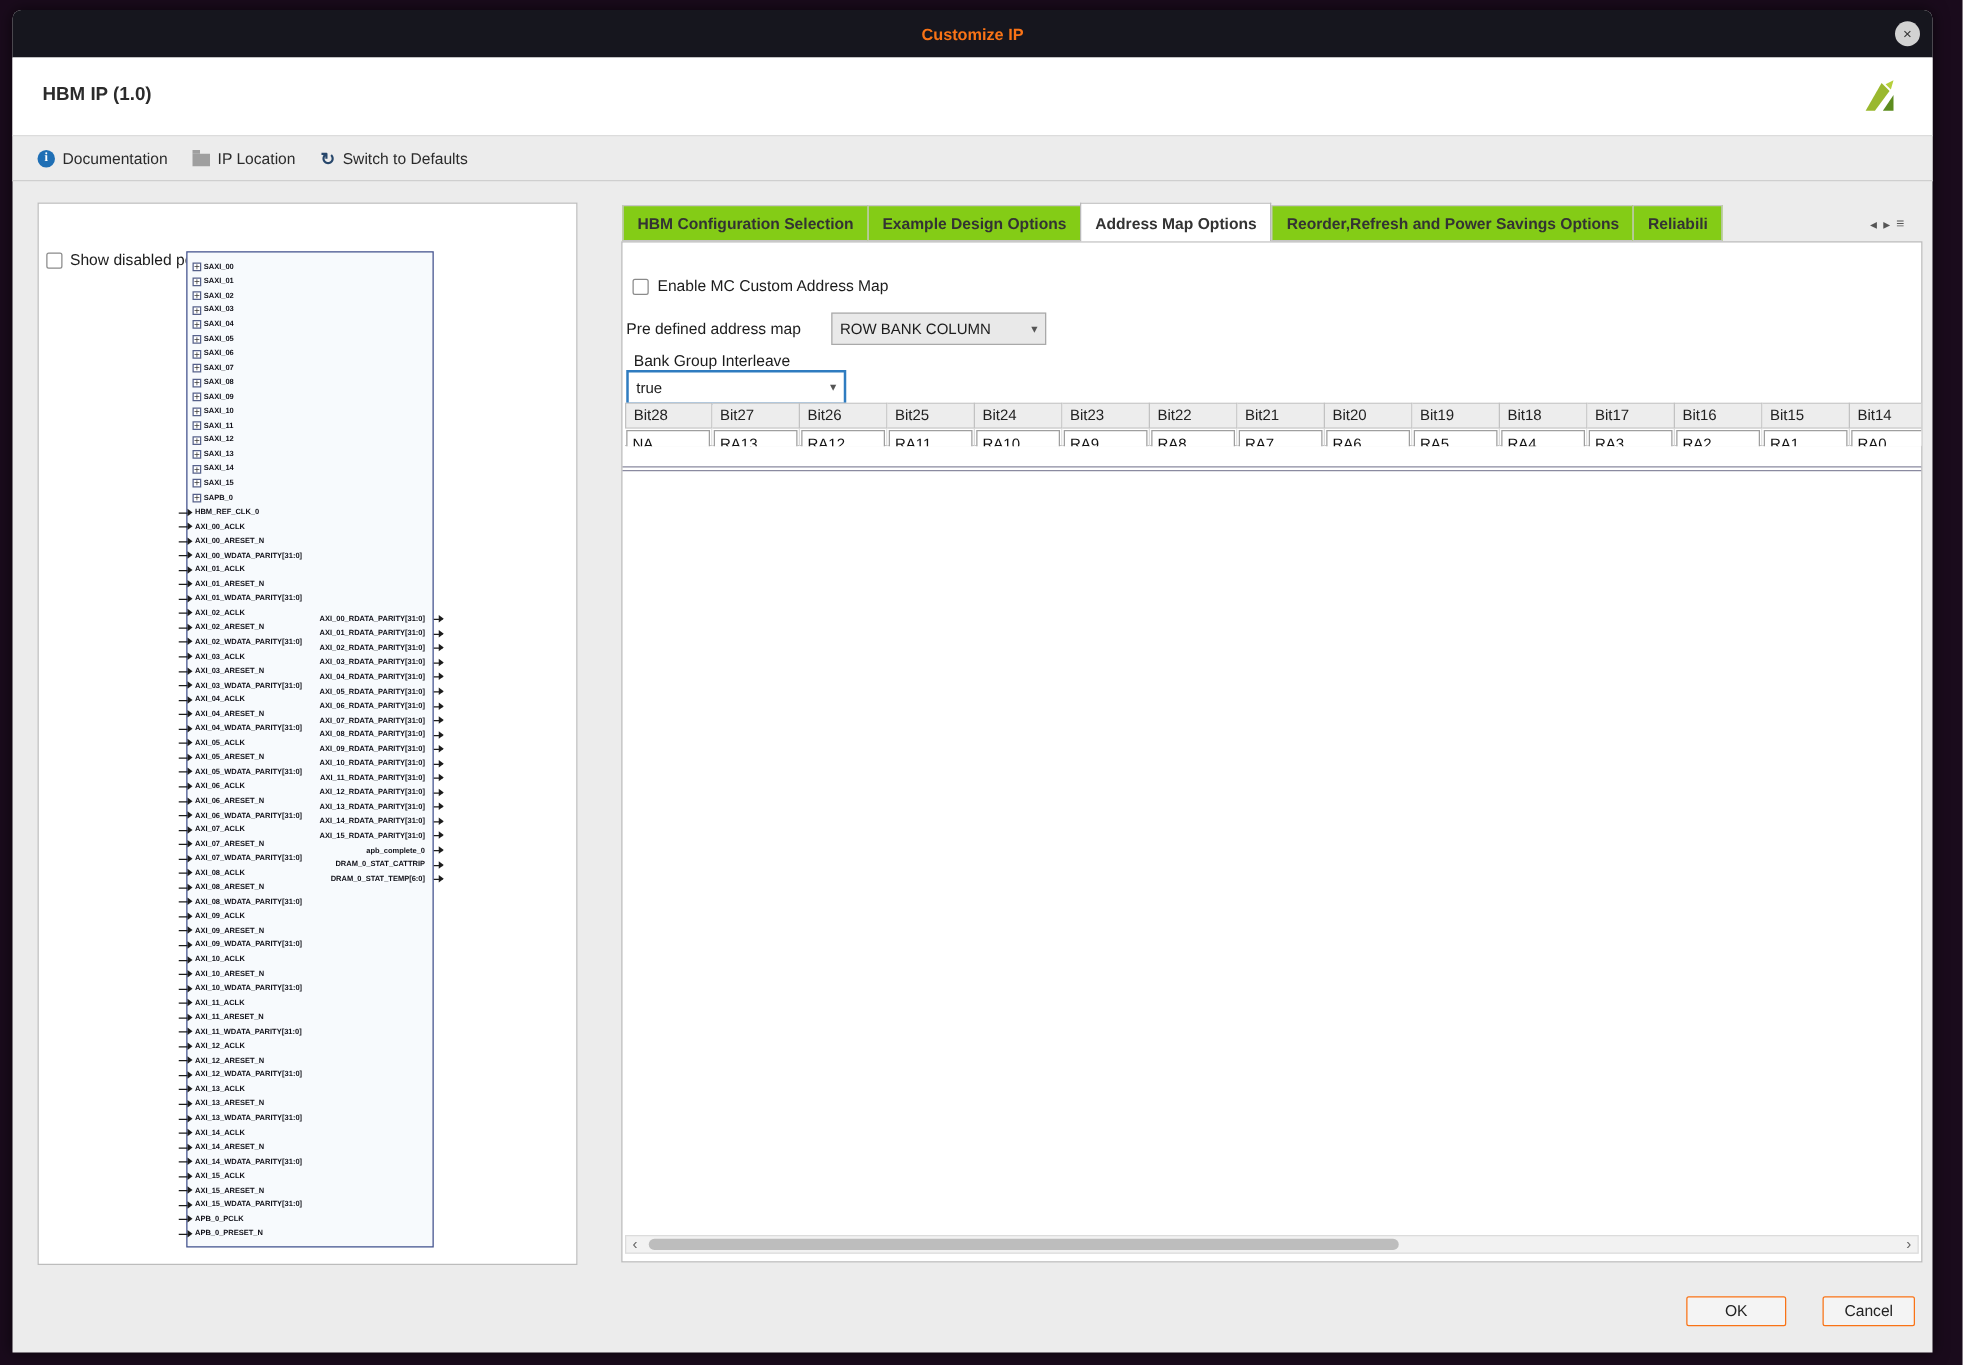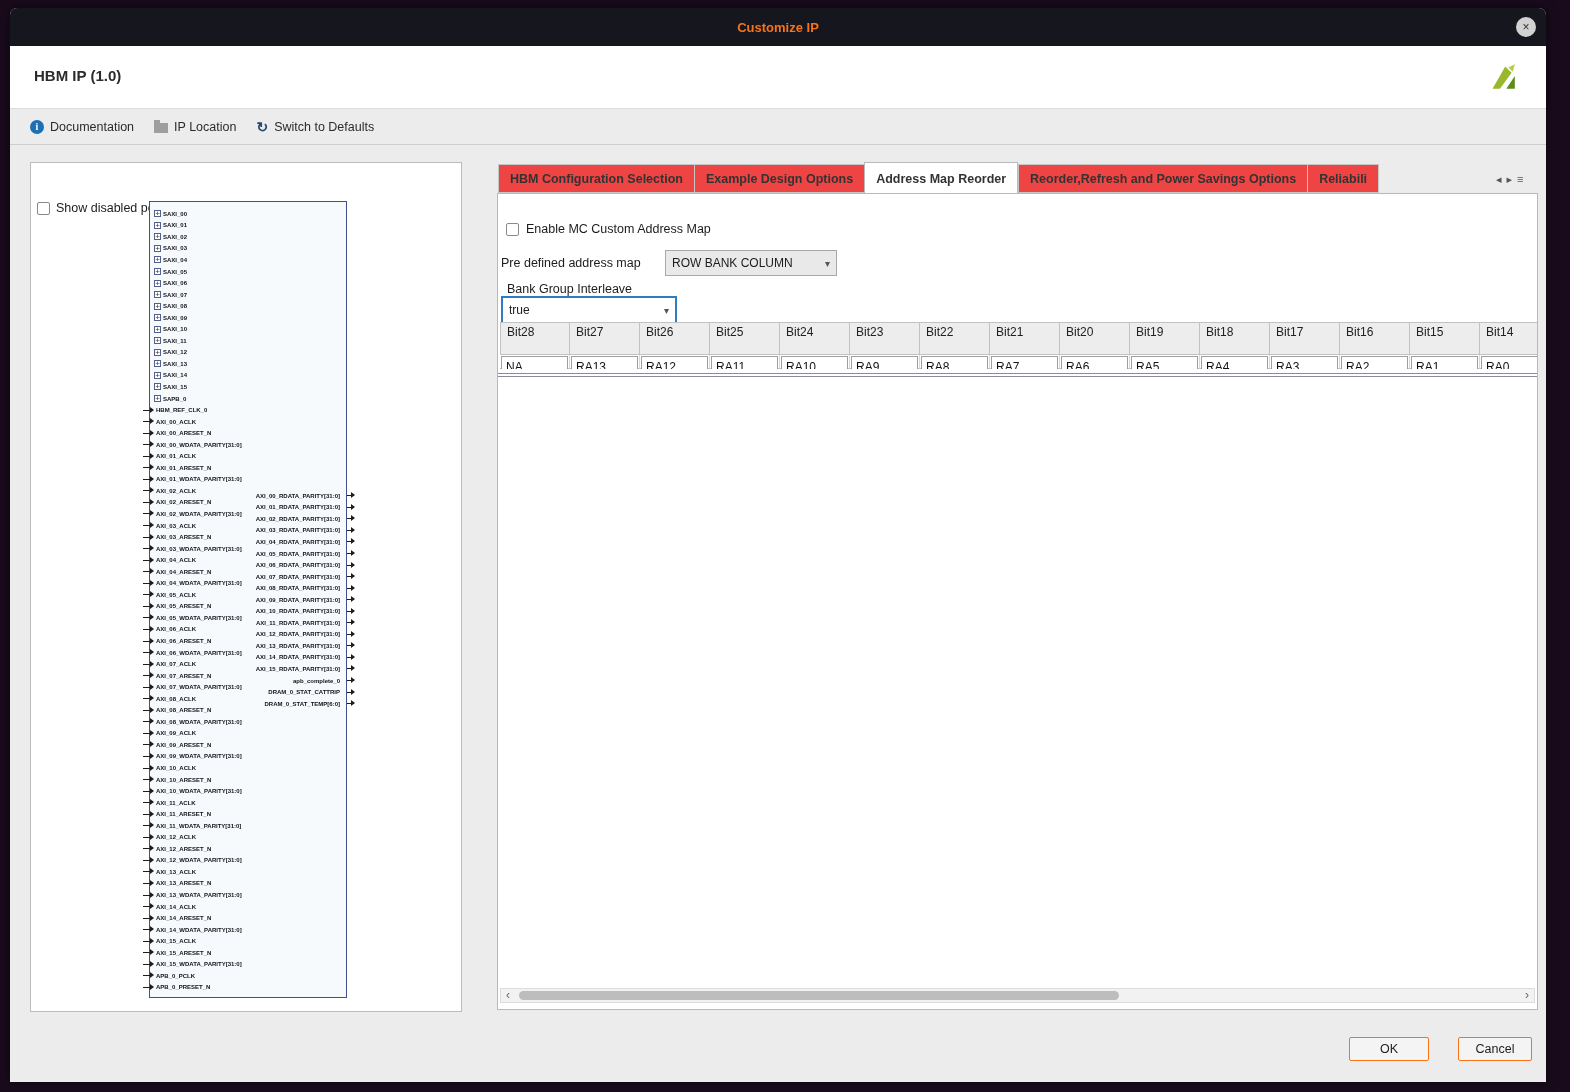--- a/index.html
+++ b/index.html
@@ -57,21 +57,21 @@
                         border-left:4px solid #1c1c1c; border-top:3px solid transparent; border-bottom:3px solid transparent; }
   .pin.stub-out { position:absolute; right:-8px; top:50%; width:7px; height:1px; background:#1c1c1c; margin-top:-0.5px; }
   .pin.stub-out::after { content:""; position:absolute; left:4px; top:-3px;
                          border-left:4px solid #1c1c1c; border-top:3px solid transparent; border-bottom:3px solid transparent; }
 
   
   .right-panel { position:absolute; left:487px; top:154px; width:1041px; height:848px; }
   .tabs-row { position:absolute; left:0; top:0; right:0; height:31px; overflow:hidden; padding-right:48px; }
   #tabs { display:flex; height:31px; padding-left:1px; }
   .tab { height:29px; margin-top:2px; padding:0 11px; display:flex; align-items:center; white-space:nowrap;
-         font-weight:bold; font-size:12.5px; color:#333; background:#ef4444;
+         font-weight:bold; font-size:12.5px; color:#333; background:#84cc16;
          border:1px solid #c6c6c6; border-right:none; cursor:pointer; }
   .tab:last-child { border-right:1px solid #c6c6c6; }
   .tab.active { background:#fff; height:32px; margin-top:0; margin-bottom:-1px; position:relative; z-index:3;
                 border:1px solid #b9b9b9; border-bottom:none; }
   .tab-overflow { position:absolute; right:0; top:6px; width:46px; height:22px; background:#ececec;
                   display:flex; align-items:center; gap:5px; font-size:11px; color:#555; z-index:4; padding-left:4px; }
   .tab-overflow span { cursor:pointer; }
 
   .content { position:absolute; top:31px; left:0; right:0; bottom:0; background:#fff; border:1px solid #b9b9b9; }
   .section-header { height:20px; background:#e9e9e9; border-bottom:1px solid #d6d6d6;
@@ -83,21 +83,21 @@
   .row-predef { top:56px; }
   .row-interleave { top:88px;flex-direction:column; }
   .dd { display:flex; align-items:center; justify-content:space-between; padding:12px 6px;
         font-size:12px; color:#1c1c1c; cursor:pointer;text-align:right; }
   .dd.gray  { background:#e9e9e9; border:1px solid #a9a9a9; height:22px; width:172px; }
   .dd.focus { background:#fff; border:2px solid #2f7cc0; height:24px; width:176px; }
   .chev { color:#555; font-size:10px; }
 
   .bit-table { position:absolute; left:2px; top:128px; right:0; overflow:hidden; }
   #bit-head { display:flex; }
-  .bh-cell { flex:0 0 70px; height:33px; border:1px solid #c2c2c2; border-left:none; background:#ededed;
+  .bh-cell { flex:0 0 70px; height:21px; border:1px solid #c2c2c2; border-left:none; background:#ededed;
              font-size:12px; color:#222; line-height:19px; padding-left:6px; }
   .bh-cell:first-child { border-left:1px solid #c2c2c2; }
   #bit-vals { display:flex; }
   .bv-cell { flex:0 0 70px; height:14px; border-bottom:1px solid #c2c2c2; border-right:1px solid #dadada;
              background:#fff; padding:1px; }
   .bv-box { height:22px; border:1px solid #9f9f9f; background:#fff; font-size:12px; color:#111;
             line-height:20px; padding-left:4px; }
   .table-divider { position:absolute; left:0; right:0; top:179px; height:4px;
                    border-top:1px solid #8a8aa0; border-bottom:1px solid #8a8aa0; }
 
@@ -513,21 +513,21 @@
   <div class="right-panel">
     <div class="tabs-row">
       <div id="tabs">
           <div class="tab">
             <span>HBM Configuration Selection</span>
           </div>
           <div class="tab">
             <span>Example Design Options</span>
           </div>
           <div class="tab active">
-            <span>Address Map Reorder</span>
+            <span>Address Map Options</span>
           </div>
           <div class="tab">
             <span>Reorder,Refresh and Power Savings Options</span>
           </div>
           <div class="tab">
             <span>Reliabili</span>
           </div>
         </div>
     </div>
     <div class="tab-overflow">

